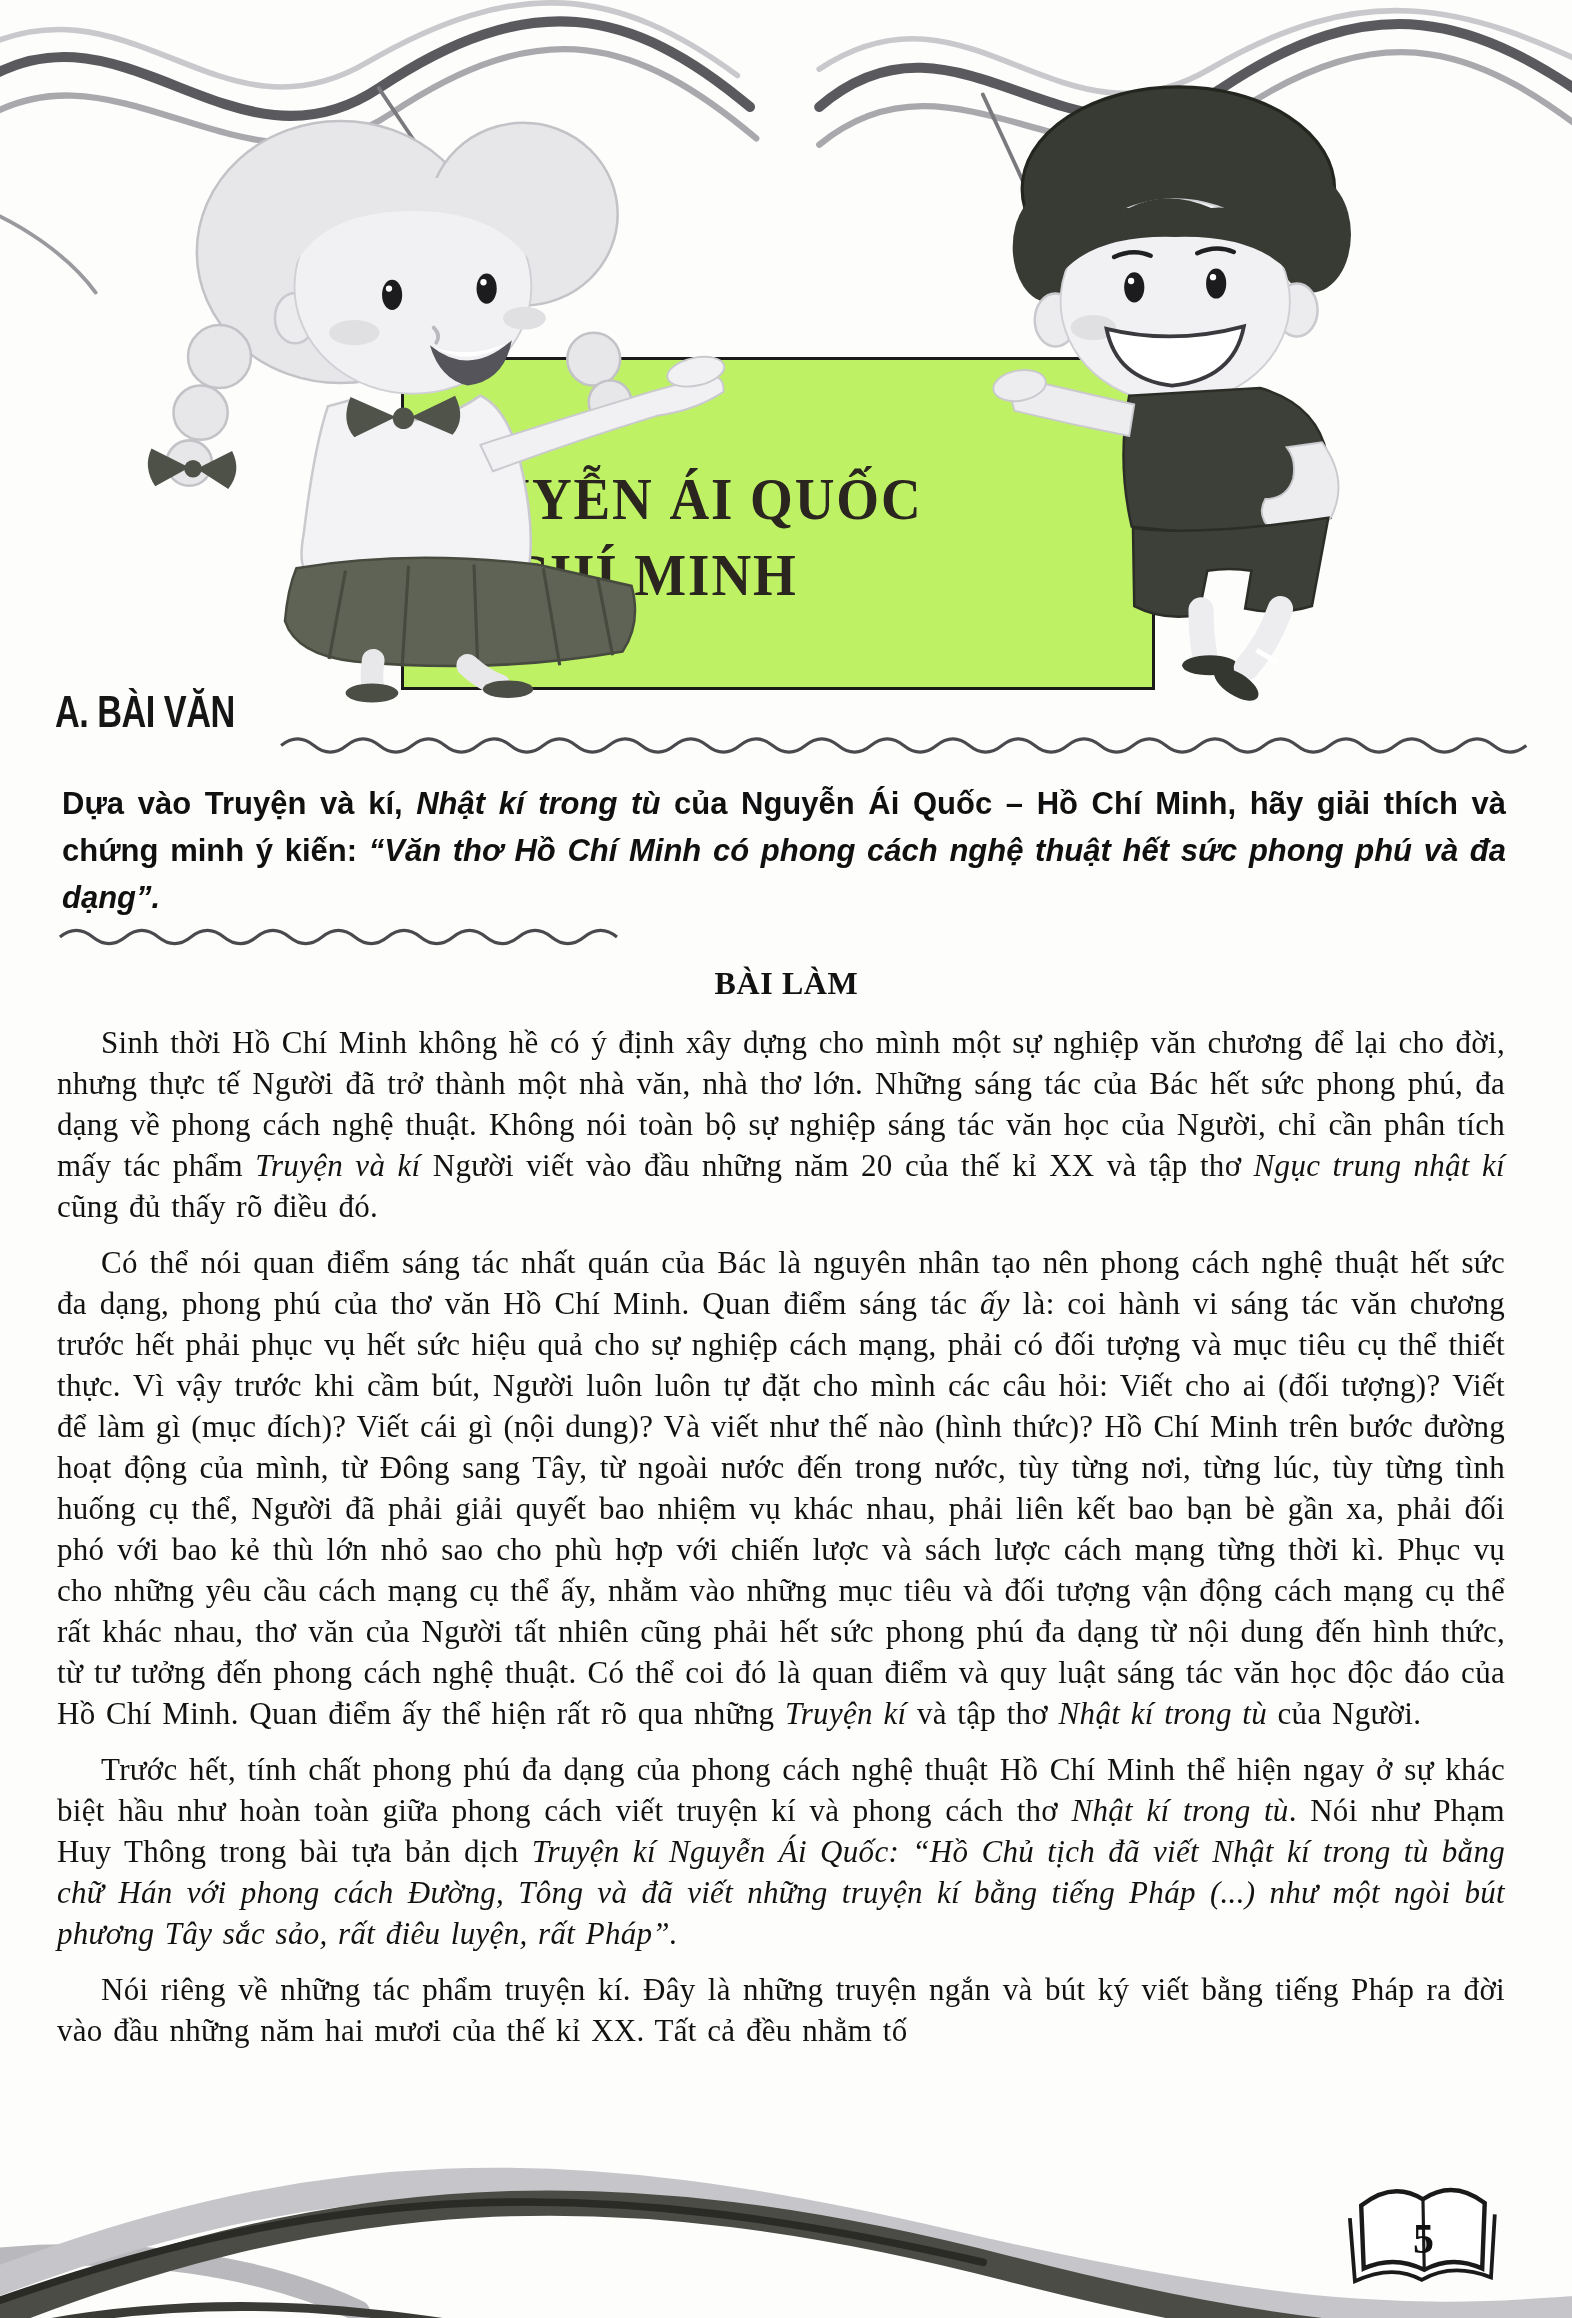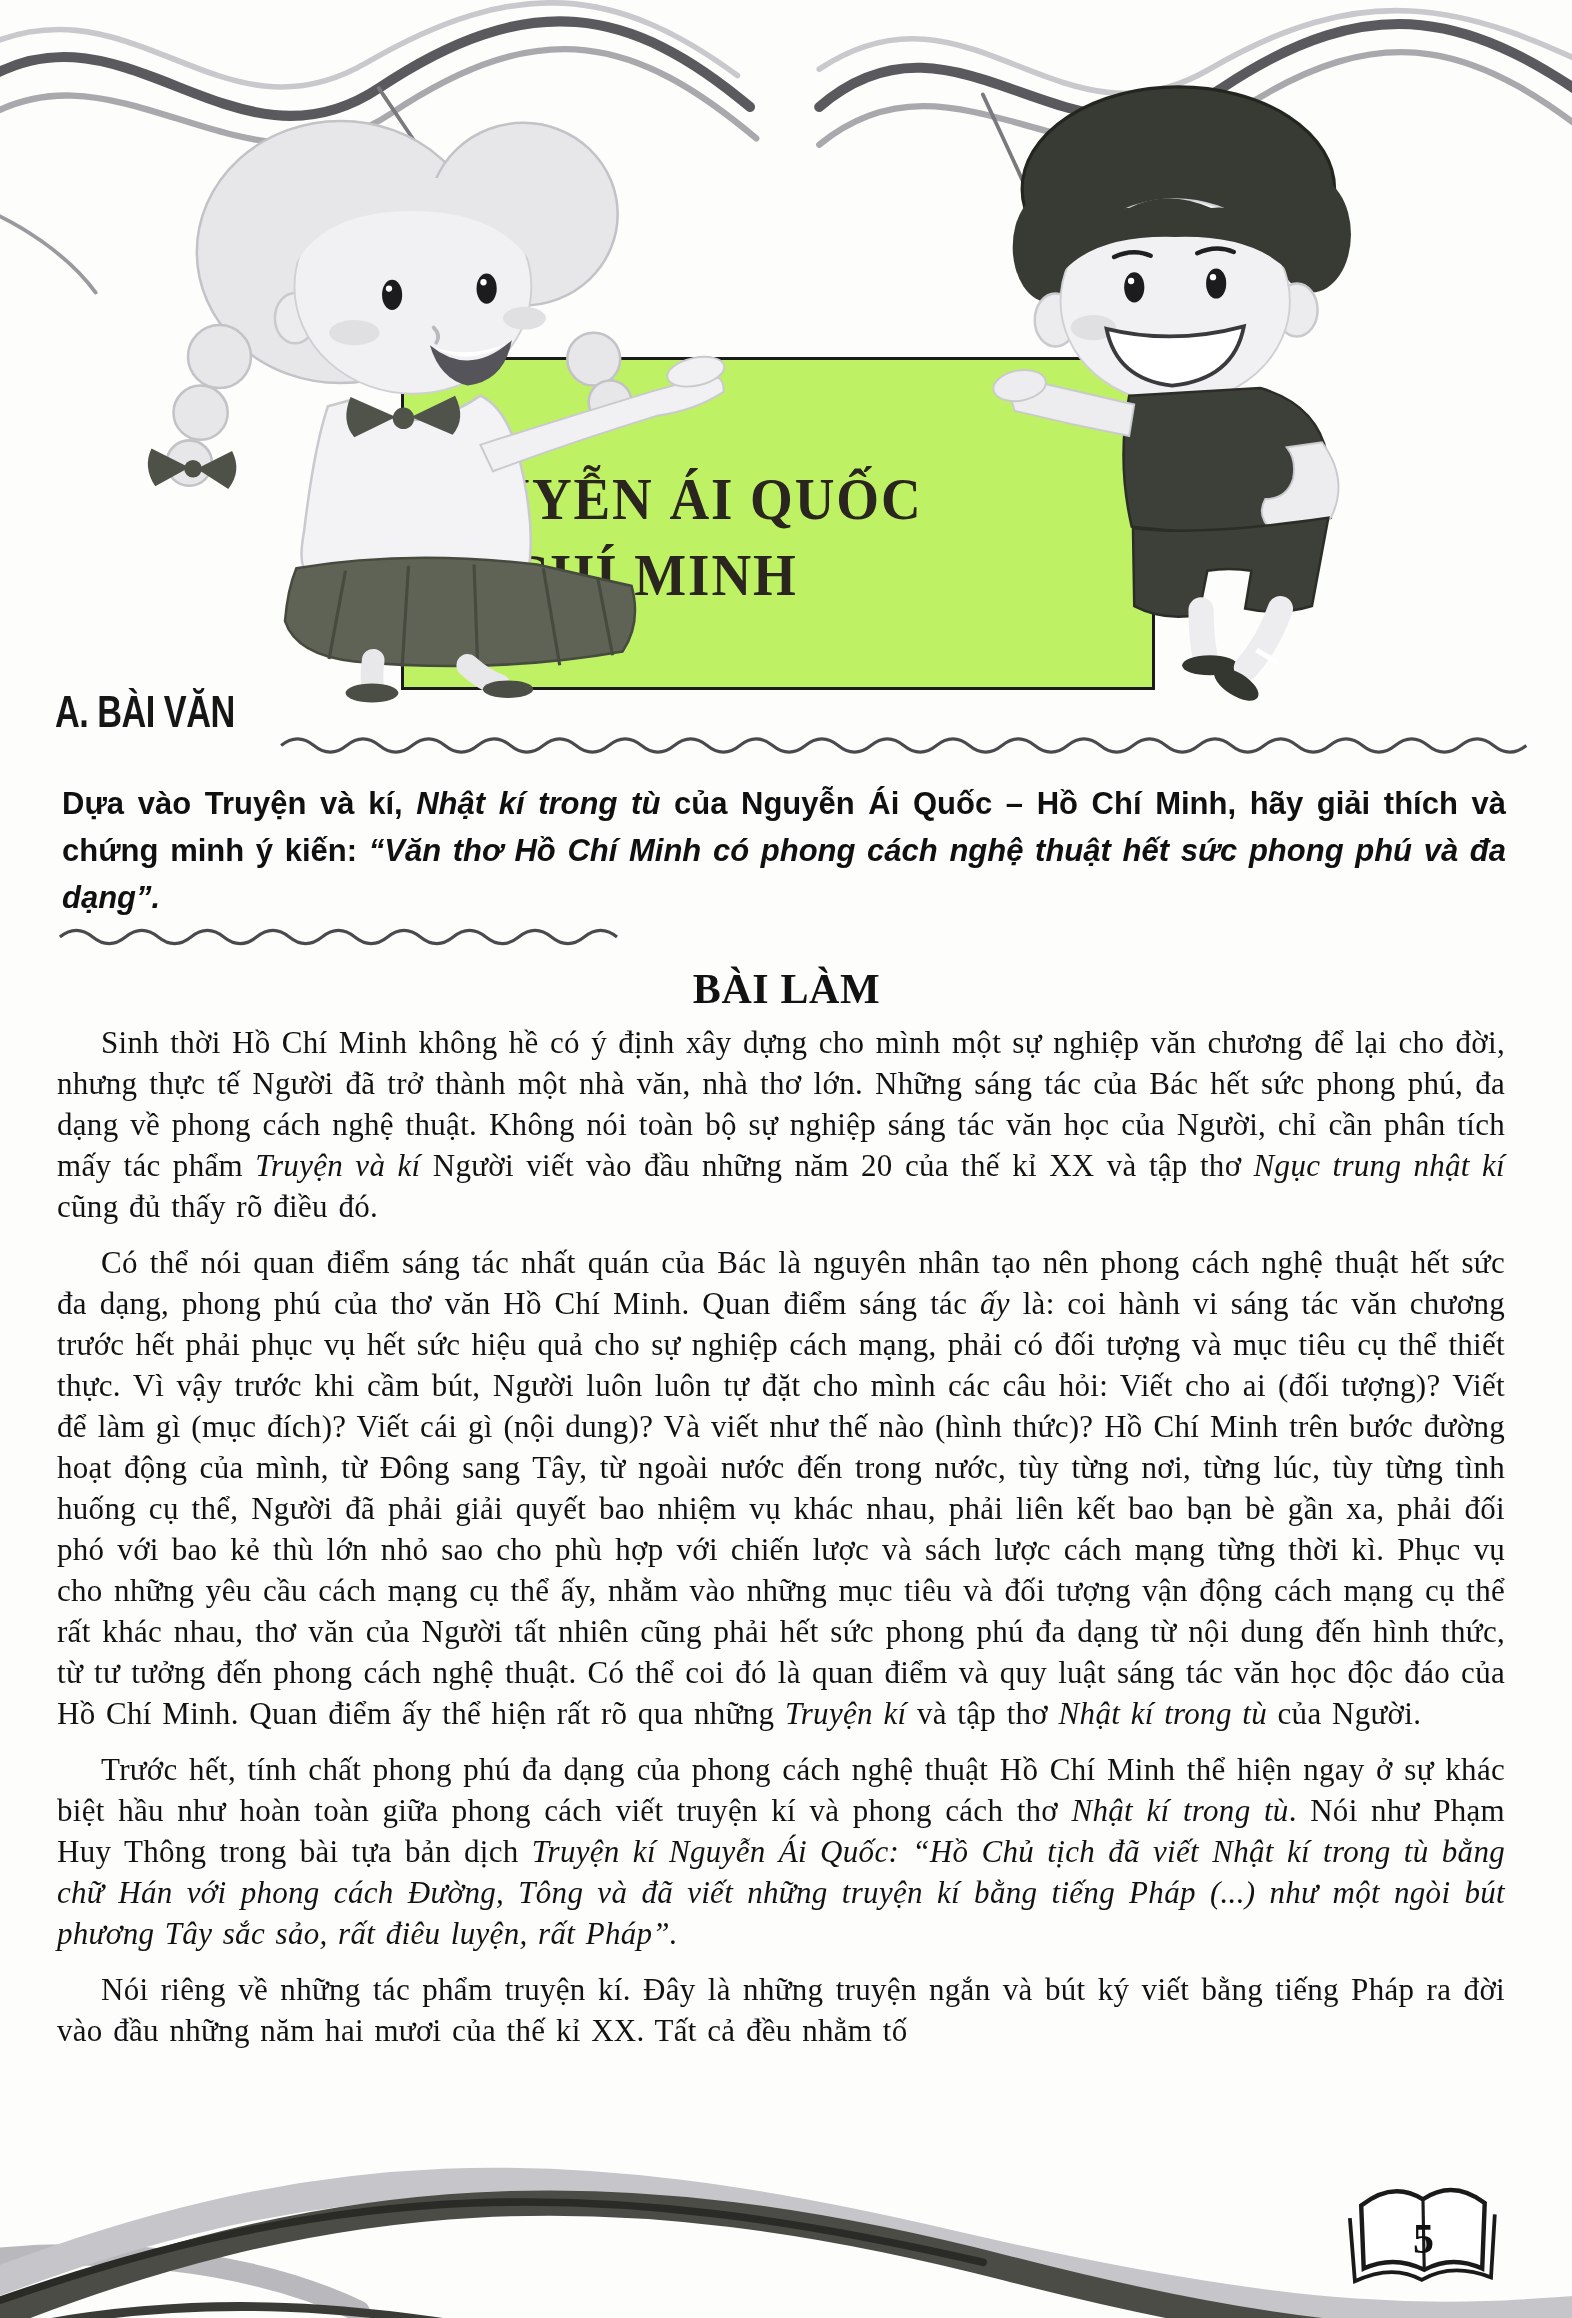--- a/index.html
+++ b/index.html
@@ -32,21 +32,21 @@
   }
   #prompt{
     position:absolute;left:62px;top:780px;width:1444px;z-index:2;
     font-family:"Liberation Sans",sans-serif;font-weight:bold;
     font-size:31px;line-height:47px;color:#101010;
     text-align:justify;letter-spacing:0px;
   }
   #essay-heading{
     position:absolute;left:57px;top:965px;width:1459px;z-index:2;
     text-align:center;font-family:"Liberation Serif",serif;
-    font-weight:bold;font-size:42px;color:#121212;letter-spacing:0.6px;
+    font-weight:bold;font-size:32px;color:#121212;letter-spacing:0.6px;
   }
   #essay-body{
     position:absolute;left:57px;top:1022px;width:1459px;z-index:2;
     font-size:31px;line-height:41px;text-align:justify;
     letter-spacing:0.3px;word-spacing:2.5px;color:#121212;
   }
   #essay-body p{margin:0 11px 15px 0;text-indent:44px;}
   .it{font-style:italic;}
   #bottom-decor{z-index:1;}
   #page-number{

